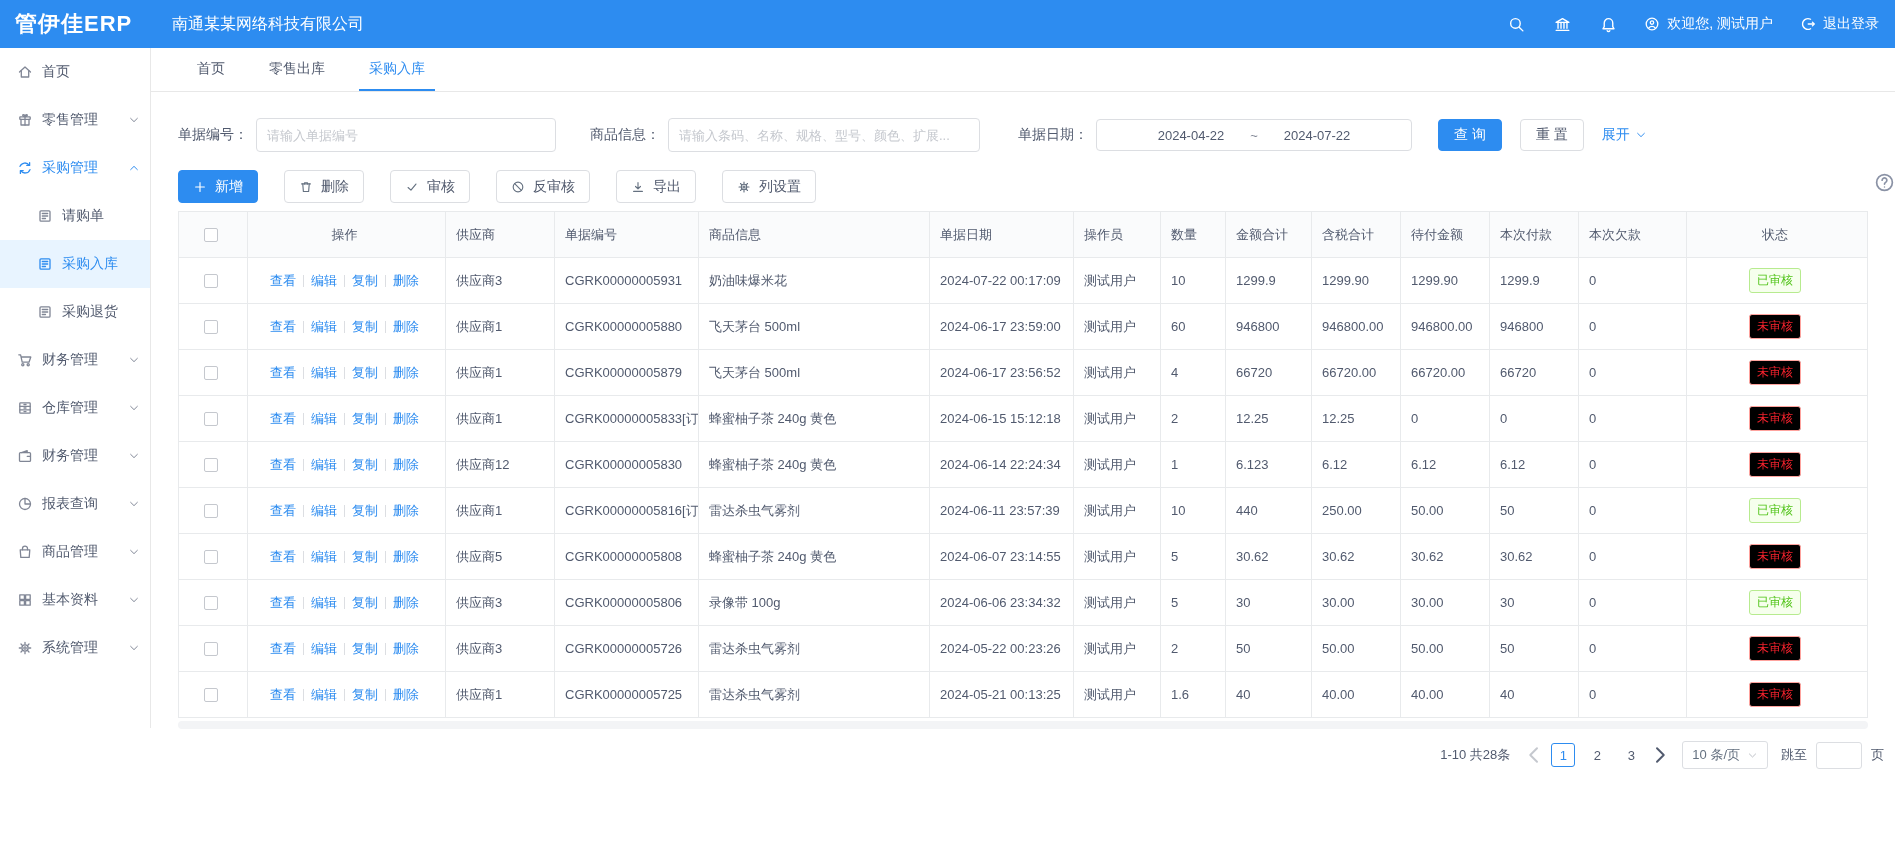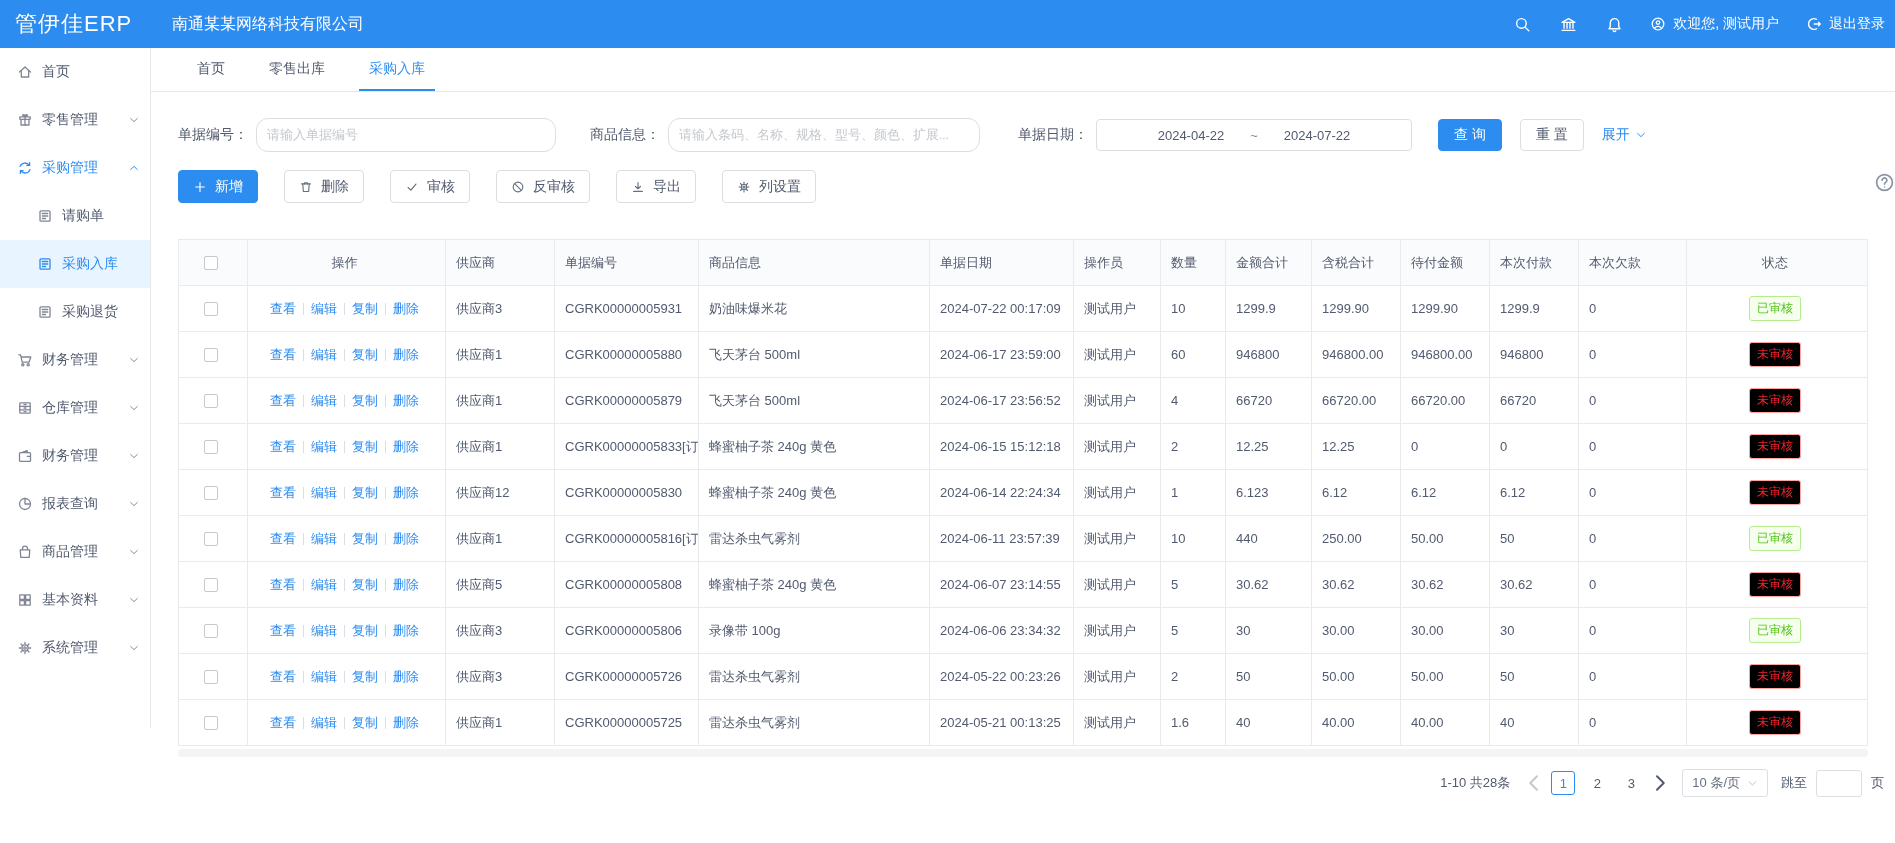--- a/index.html
+++ b/index.html
@@ -6,23 +6,23 @@
   html,body { margin:0; padding:0; }
   body {
     width:1895px; height:843px; overflow:hidden; background:#fff;
     font-family:"Liberation Sans","DejaVu Sans",sans-serif; color:#515a6e;
   }
   .icn { display:inline-flex; align-items:center; justify-content:center; }
   .icn svg { width:100%; height:100%; }
 
   
   .topbar { height:48px; background:#2d8cf0; color:#fff; display:flex; align-items:center; }
-  .logo { width:172px; padding-left:15px; font-size:22px; font-weight:normal; letter-spacing:1px; white-space:nowrap; }
+  .logo { width:172px; padding-left:15px; font-size:22px; font-weight:bold; letter-spacing:1px; white-space:nowrap; }
   .company { font-size:16px; white-space:nowrap; }
-  .tb-right { margin-left:auto; display:flex; align-items:center; padding-right:10px; }
+  .tb-right { margin-left:auto; display:flex; align-items:center; padding-right:16px; }
   .tb-icon { width:17px; height:17px; margin-left:29px; cursor:pointer; color:#fff; }
   .tb-item { display:flex; align-items:center; margin-left:27px; font-size:14px; cursor:pointer; white-space:nowrap; }
   .tb-item .icn { width:16px; height:16px; margin-right:7px; }
 
   
   .main { display:flex; height:680px; }
   .sidebar { width:151px; flex:0 0 151px; border-right:1px solid #e8e8e8; background:#fff; overflow:hidden; }
   .side-item { height:48px; display:flex; align-items:center; padding:0 10px 0 17px; font-size:14px; color:#515a6e; cursor:pointer; }
   .side-item .s-ic { width:16px; height:16px; margin-right:9px; color:#808695; flex:0 0 16px; }
   .side-item .chev { margin-left:auto; width:12px; height:12px; color:#808695; }
@@ -36,41 +36,41 @@
   .tabbar { height:44px; flex:0 0 44px; border-bottom:1px solid #e8e8e8; display:flex; padding-left:36px; }
   .tab { padding:0 10px; margin-right:24px; display:flex; align-items:center; font-size:14px; color:#515a6e; cursor:pointer; border-bottom:2px solid transparent; }
   .tab.active { color:#2d8cf0; border-bottom-color:#2d8cf0; }
 
   
   .page { padding:0 27px; position:relative; flex:1; }
 
   .filters { display:flex; align-items:center; margin-top:26px; }
   .fgroup { display:flex; align-items:center; }
   .flabel { font-size:14px; margin-right:8px; white-space:nowrap; }
-  .finput { height:32px; border:1px solid #dcdee2; border-radius:12px; padding:16px 10px; font-size:13px; color:#515a6e; outline:none; font-family:Liberation Serif, serif; }
+  .finput { height:32px; border:1px solid #dcdee2; border-radius:4px; padding:16px 10px; font-size:13px; color:#515a6e; outline:none; font-family:Liberation Sans, sans-serif; }
   .finput::placeholder { color:#c5c8ce; }
   .w-bill { width:300px; } .w-goods { width:312px; }
   .g2 { margin-left:34px; } .g3 { margin-left:38px; }
   .daterange { width:316px; height:32px; border:1px solid #dcdee2; border-radius:4px; display:flex; align-items:center; justify-content:center; font-size:13px; cursor:pointer; }
   .daterange .dsep { margin:0 26px; color:#808695; }
   .btn { height:32px; border:1px solid #dcdee2; border-radius:4px; background:#fff; color:#515a6e; font-size:14px; padding:0 15px; cursor:pointer; font-family:inherit; white-space:nowrap; }
   .btn.primary { background:#2d8cf0; border-color:#2d8cf0; color:#fff; }
   .btn-search { margin-left:26px; } .btn-reset { margin-left:18px; }
   .expand { margin-left:18px; color:#2d8cf0; font-size:14px; display:flex; align-items:center; cursor:pointer; }
   .expand .icn { width:12px; height:12px; margin-left:5px; }
 
   .toolbar { display:flex; align-items:center; margin-top:18px; }
   .tbtn { height:33px; display:flex; align-items:center; border:1px solid #dcdee2; border-radius:4px; background:#fff; color:#515a6e; font-size:14px; padding:0 14px; margin-right:26px; cursor:pointer; font-family:inherit; }
   .tbtn .icn { width:14px; height:14px; margin-right:8px; color:#657180; }
   .tbtn.primary { background:#2d8cf0; border-color:#2d8cf0; color:#fff; }
   .tbtn.primary .icn { color:#fff; }
   .help { position:absolute; right:0px; top:80px; width:21px; height:21px; color:#8a92a5; cursor:pointer; }
 
   
-  .tbl-wrap { margin-top:36px; }
+  .tbl-wrap { margin-top:8px; }
   table { width:100%; border-collapse:collapse; table-layout:fixed; font-size:13px; }
   th,td { border:1px solid #e8eaec; height:46px; padding:0 4px 0 10px; text-align:left; font-weight:400; color:#515a6e; overflow:hidden; white-space:nowrap; }
   th { background:#fafbfc; }
   .c-center { text-align:center; padding-left:0; }
   .cb { width:14px; height:14px; border:1px solid #c5c8ce; border-radius:2px; background:#fff; display:inline-block; vertical-align:middle; cursor:pointer; }
   .op-link { color:#2d8cf0; text-decoration:none; cursor:pointer; }
   .op-sep { display:inline-block; width:1px; height:12px; background:#dcdee2; margin:0 7px; vertical-align:middle; }
   .badge { display:inline-block; min-width:40px; padding:3px 7px; font-size:12px; border-radius:3px; border:1px solid; }
   .badge.approved { color:#52c41a; background:#f6ffed; border-color:#b7eb8f; }
   .badge.unapproved { color:#f5222d; background:#000000; border-color:#ffa39e; }

